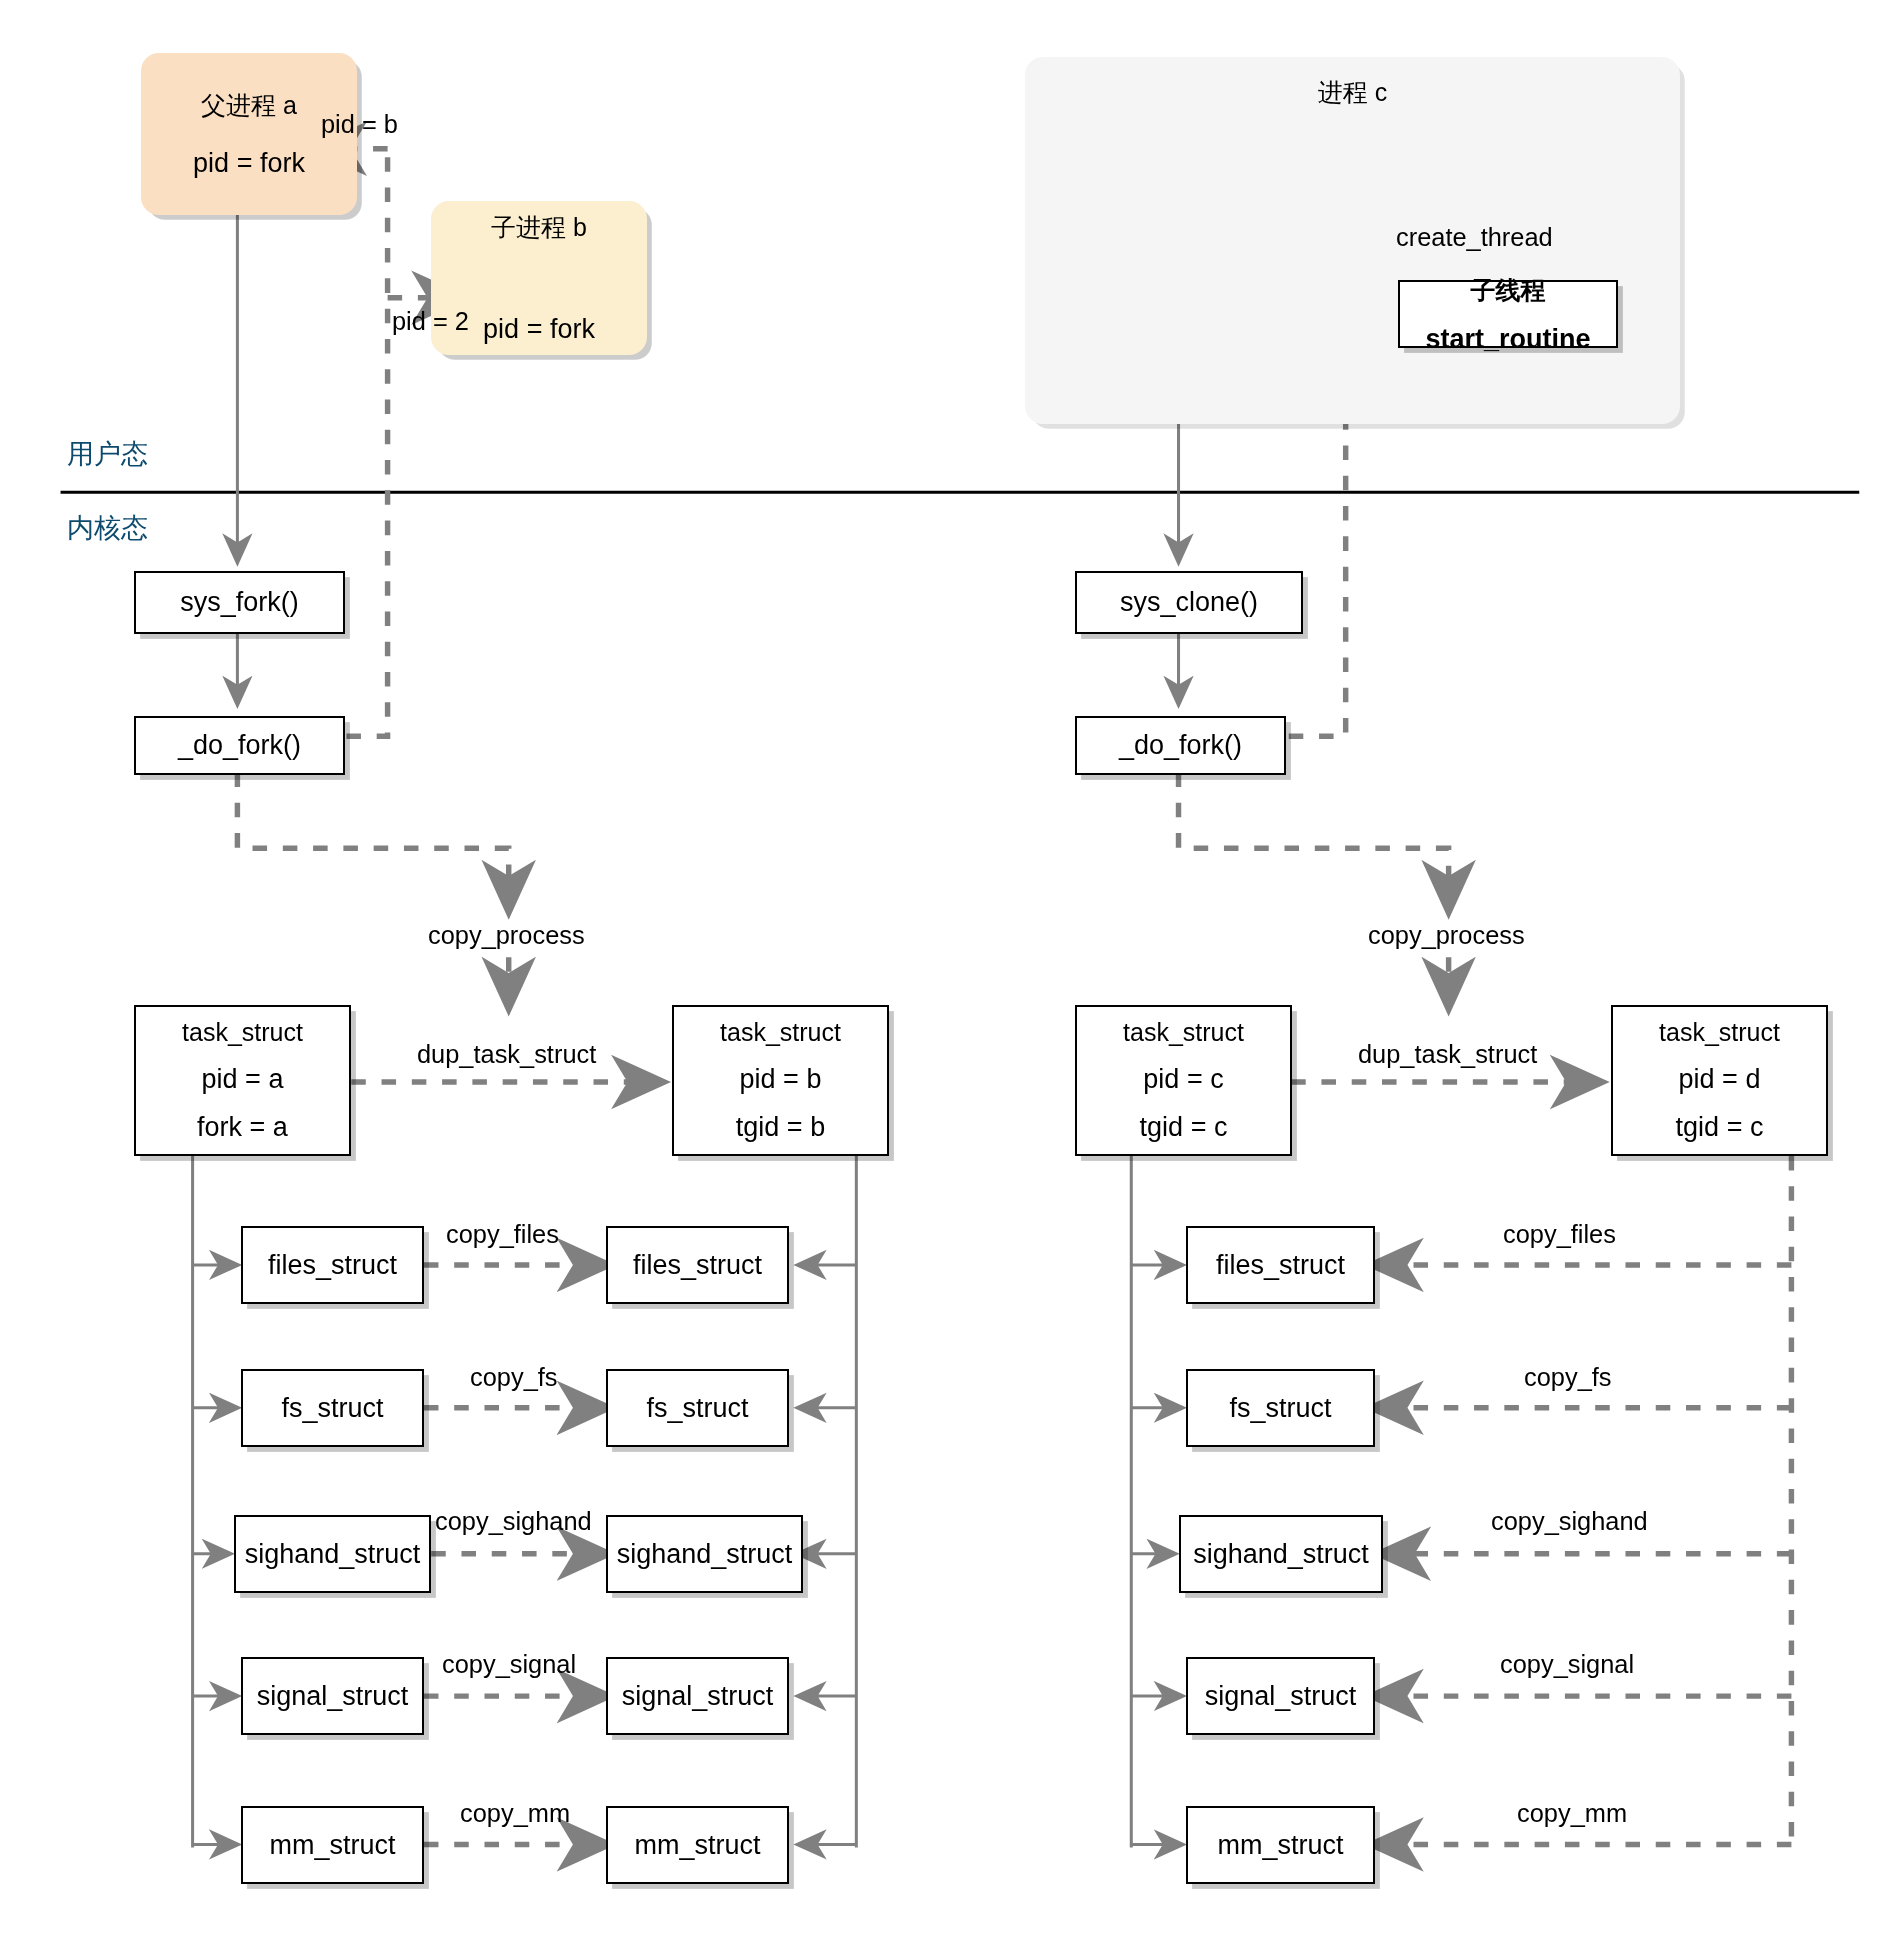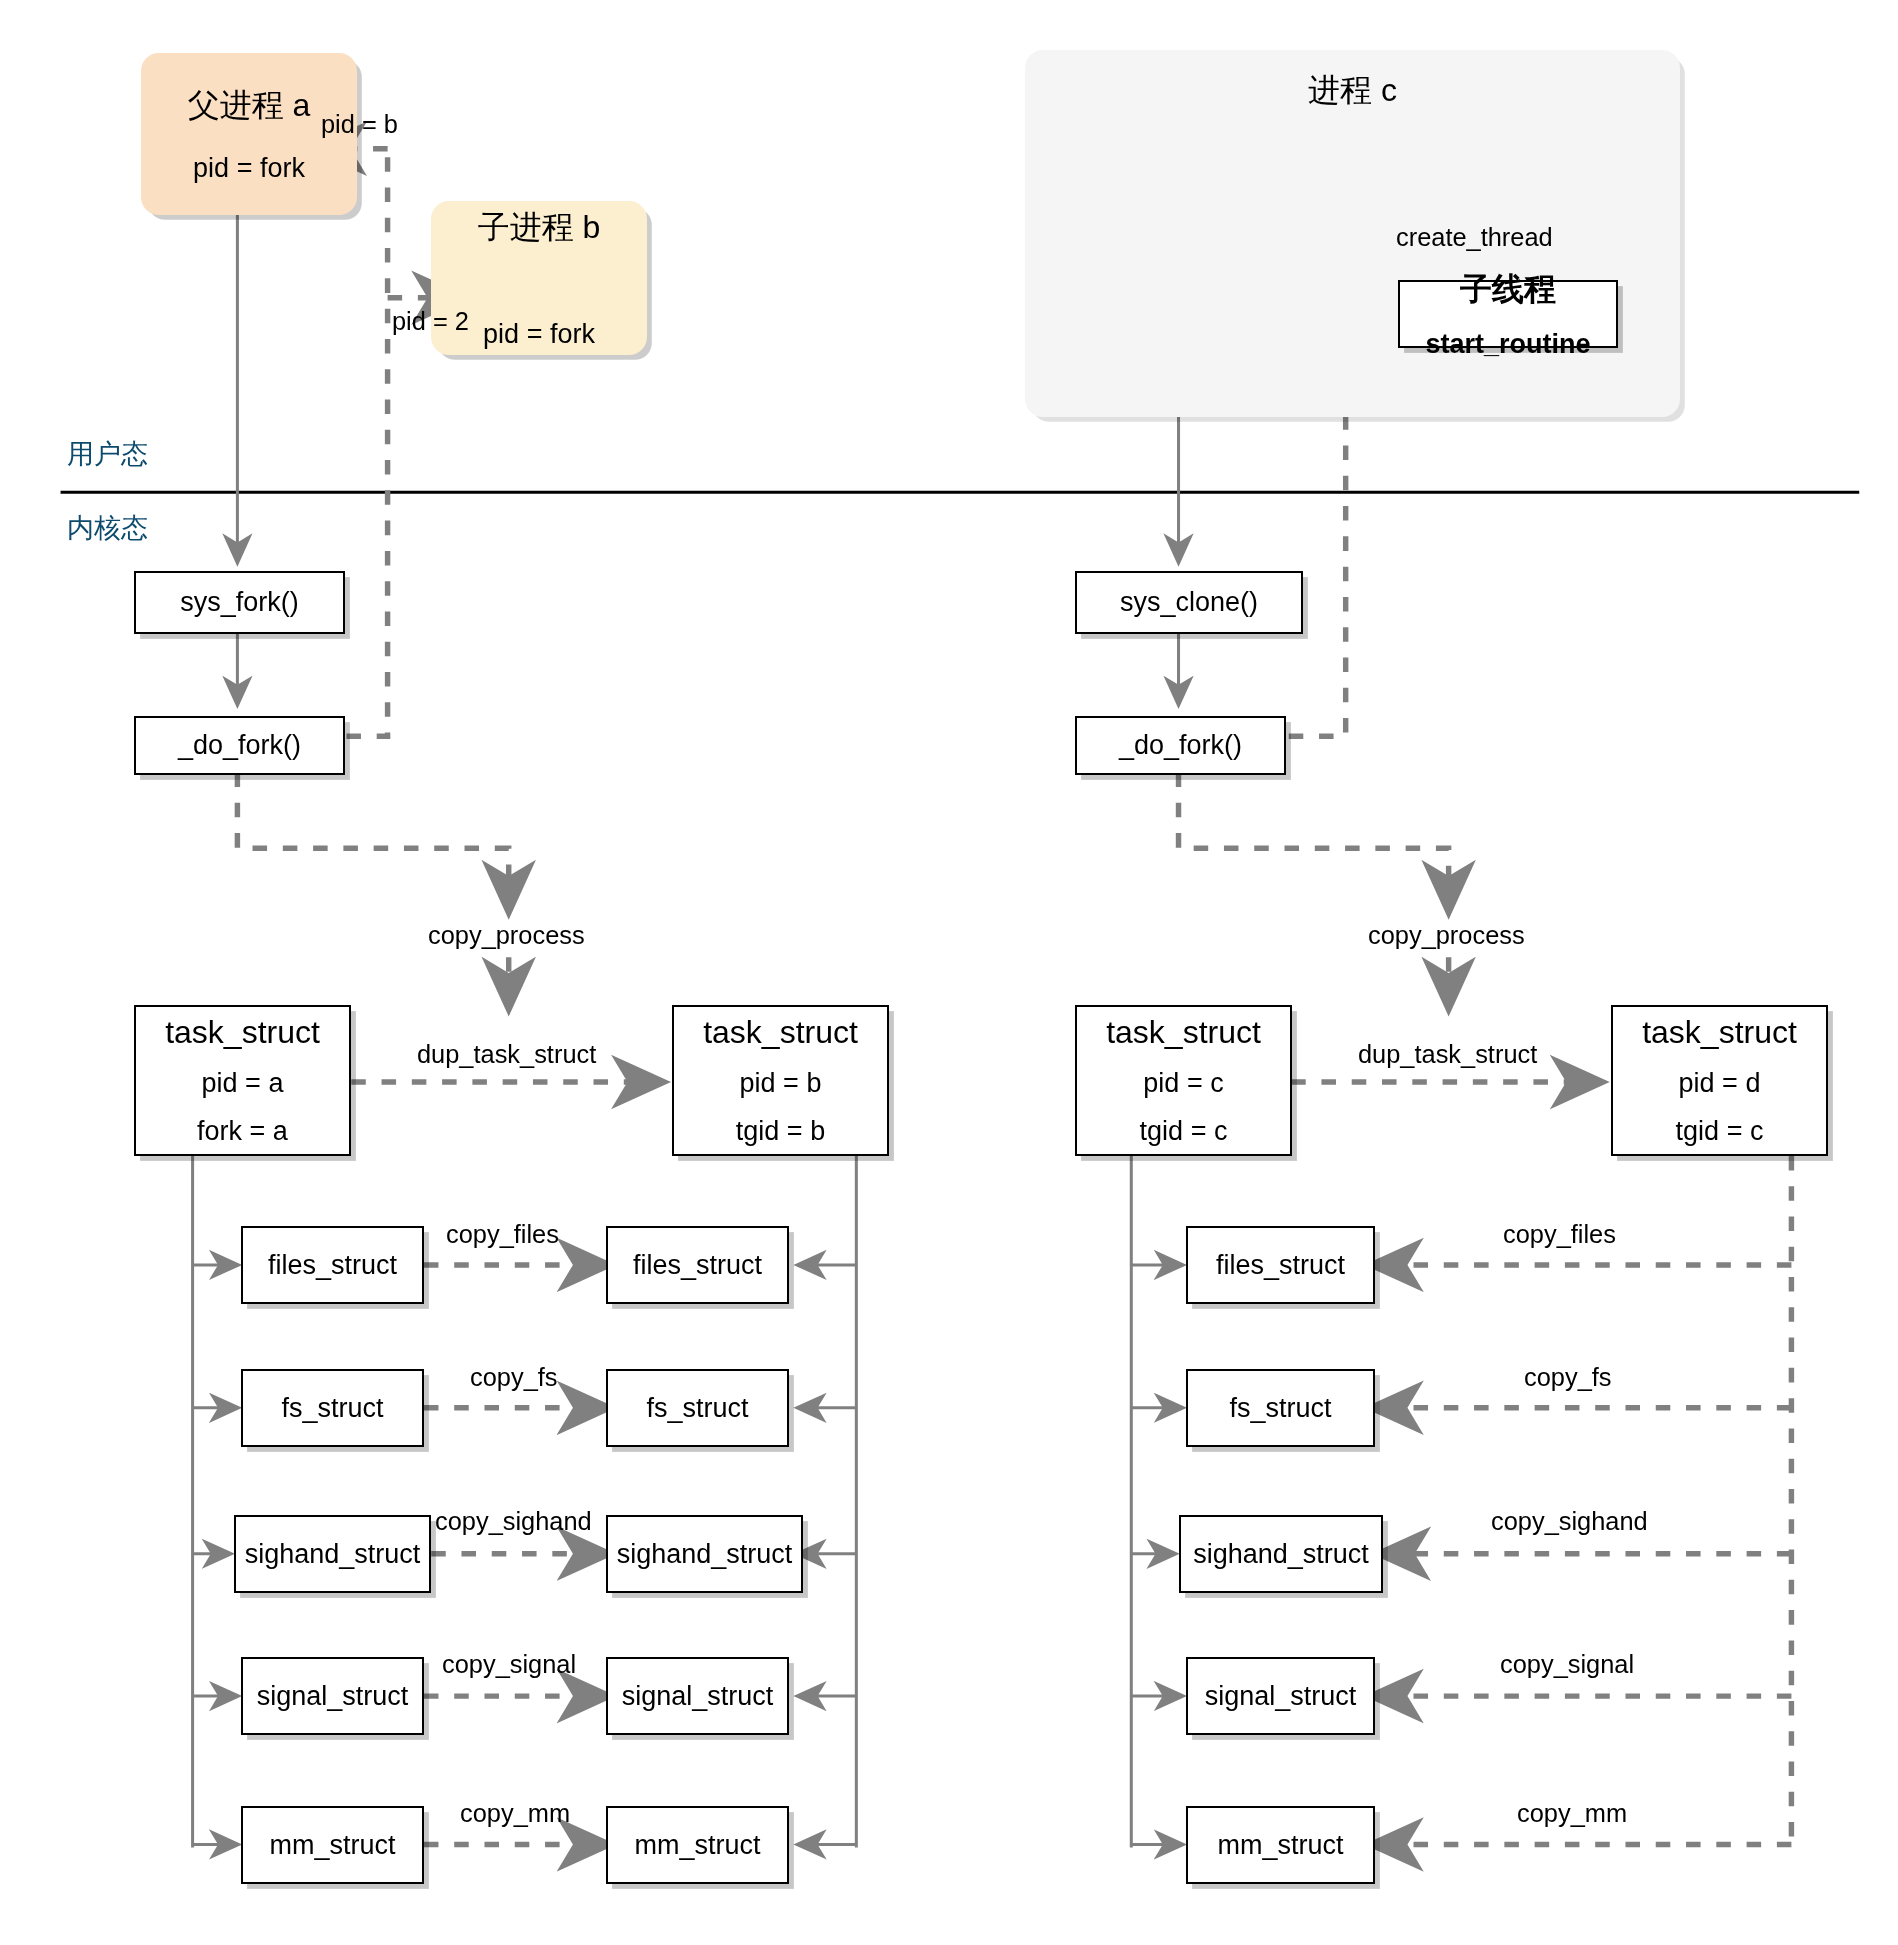--- a/index.html
+++ b/index.html
@@ -43,21 +43,21 @@
   .child-proc  { background: #FBEFCF; }
   .proc-group  { background: #F5F5F5; border-radius: 18px;
                  box-shadow: 6px 6px 0 -1.2px rgba(0,0,0,0.12); }
   .lbl {
     position: absolute;
     white-space: nowrap;
     color: #000000;
     font-size: 27px;
     line-height: 1.1;
   }
-  .node-title { font-size: 32px; color:#000; }
+  .node-title { font-size: 25px; color:#000; }
   .node-line  { font-size: 27px; color:#000; }
   .gap-8  { margin-top: 25.4px; }
   .gap-s  { margin-top: 17px; }
   .mode-lbl { font-size: 27px; color:#0c4a6e; }
   .edge-lbl { font-size: 25.4px; color:#000; background: transparent; }
 </style>
 </head>
 <body>
 
 <div id="root">
@@ -140,21 +140,21 @@
   <div class="node round-node parent-proc" style="left:141px; top:53px; width:216px; height:162px;">
     <div class="node-title">父进程 a</div>
     <div class="node-line gap-8">pid = fork</div>
   </div>
 
   <div class="node round-node child-proc" style="left:431px; top:201px; width:216px; height:154px;gap:44px;">
     <div class="node-title">子进程 b</div>
     <div class="node-line gap-8">pid = fork</div>
   </div>
 
-  <div class="node proc-group" style="left:1025px; top:50px; width:655px; height:367px; justify-content:flex-start;">
+  <div class="node proc-group" style="left:1025px; top:57px; width:655px; height:367px; justify-content:flex-start;">
     <div class="node-title" style="margin-top:19.4px;">进程 c</div>
   </div>
 
 
   <div class="node rect-node" style="left:1398px; top:280px; width:220px; height:68px;font-weight:bold;">
     <div class="node-title">子线程</div>
     <div class="node-line gap-s">start_routine</div>
   </div>
 
   <div class="lbl edge-lbl" style="left:321px; top:111px;">pid = b</div>

